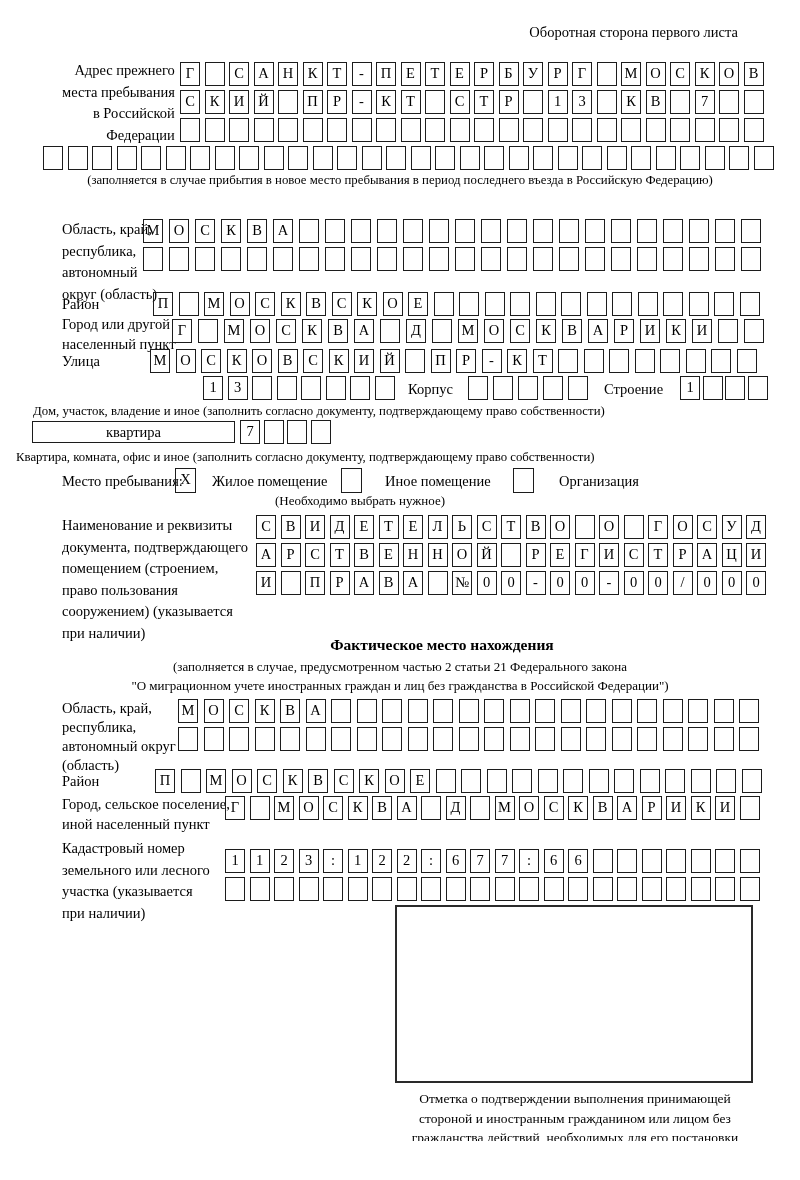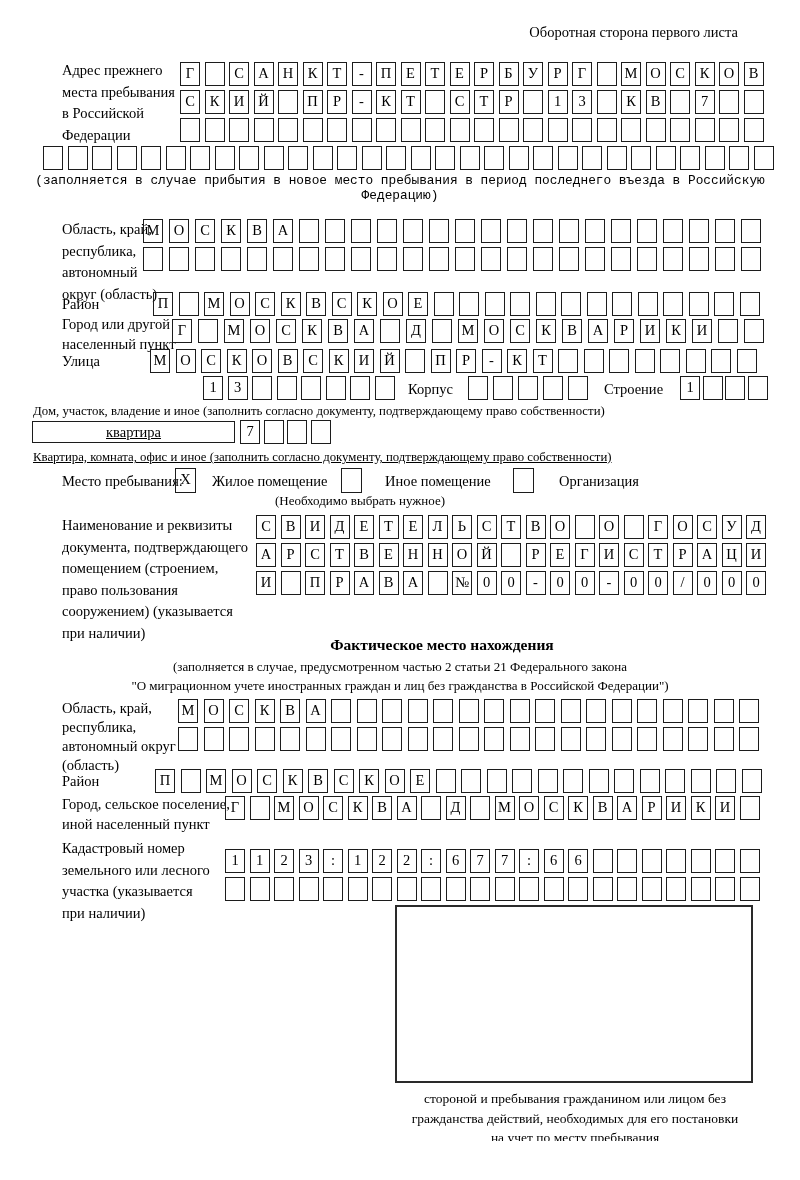--- a/index.html
+++ b/index.html
@@ -25,31 +25,31 @@
         display:flex;align-items:center;justify-content:center;font-size:14.5px;}
   .confirmbox{position:absolute;box-sizing:border-box;border:2px solid #2a2a2a;background:#fff;}
 </style>
 </head>
 <body>
 
 <div class="page">
 
   <div class="lbl" style="top:22px;right:62px;">Оборотная сторона первого листа</div>
 
-  <div class="lbl" style="left:62px;top:60px;">
+  <div class="lbl" style="left:62px;top:60px;text-align:right;">
       <div>Адрес прежнего</div>
       <div>места пребывания</div>
       <div>в Российской</div>
       <div>Федерации</div>
     </div>
   <div class="cellrow" style="left:180px;top:62px;"><span class="cell">Г</span><span class="cell"></span><span class="cell">С</span><span class="cell">А</span><span class="cell">Н</span><span class="cell">К</span><span class="cell">Т</span><span class="cell">-</span><span class="cell">П</span><span class="cell">Е</span><span class="cell">Т</span><span class="cell">Е</span><span class="cell">Р</span><span class="cell">Б</span><span class="cell">У</span><span class="cell">Р</span><span class="cell">Г</span><span class="cell"></span><span class="cell">М</span><span class="cell">О</span><span class="cell">С</span><span class="cell">К</span><span class="cell">О</span><span class="cell">В</span></div>
   <div class="cellrow" style="left:180px;top:90px;"><span class="cell">С</span><span class="cell">К</span><span class="cell">И</span><span class="cell">Й</span><span class="cell"></span><span class="cell">П</span><span class="cell">Р</span><span class="cell">-</span><span class="cell">К</span><span class="cell">Т</span><span class="cell"></span><span class="cell">С</span><span class="cell">Т</span><span class="cell">Р</span><span class="cell"></span><span class="cell">1</span><span class="cell">3</span><span class="cell"></span><span class="cell">К</span><span class="cell">В</span><span class="cell"></span><span class="cell">7</span><span class="cell"></span><span class="cell"></span></div>
   <div class="cellrow" style="left:180px;top:118px;"><span class="cell"></span><span class="cell"></span><span class="cell"></span><span class="cell"></span><span class="cell"></span><span class="cell"></span><span class="cell"></span><span class="cell"></span><span class="cell"></span><span class="cell"></span><span class="cell"></span><span class="cell"></span><span class="cell"></span><span class="cell"></span><span class="cell"></span><span class="cell"></span><span class="cell"></span><span class="cell"></span><span class="cell"></span><span class="cell"></span><span class="cell"></span><span class="cell"></span><span class="cell"></span><span class="cell"></span></div>
   <div class="cellrow" style="left:43px;top:146px;"><span class="cell"></span><span class="cell"></span><span class="cell"></span><span class="cell"></span><span class="cell"></span><span class="cell"></span><span class="cell"></span><span class="cell"></span><span class="cell"></span><span class="cell"></span><span class="cell"></span><span class="cell"></span><span class="cell"></span><span class="cell"></span><span class="cell"></span><span class="cell"></span><span class="cell"></span><span class="cell"></span><span class="cell"></span><span class="cell"></span><span class="cell"></span><span class="cell"></span><span class="cell"></span><span class="cell"></span><span class="cell"></span><span class="cell"></span><span class="cell"></span><span class="cell"></span><span class="cell"></span><span class="cell"></span></div>
-  <div class="lbl center small" style="top:173px;font-family:Liberation Mono, monospace;">(заполняется в случае прибытия в новое место пребывания в период последнего въезда в Российскую Федерацию)</div>
+  <div class="lbl center small" style="top:173px;">(заполняется в случае прибытия в новое место пребывания в период последнего въезда в Российскую Федерацию)</div>
 
 
   <div class="lbl" style="left:62px;top:219px;">
       <div>Область, край,</div>
       <div>республика,</div>
       <div>автономный</div>
       <div>округ (область)</div>
     </div>
   <div class="cellrow g6" style="left:143px;top:219px;"><span class="cell">М</span><span class="cell">О</span><span class="cell">С</span><span class="cell">К</span><span class="cell">В</span><span class="cell">А</span><span class="cell"></span><span class="cell"></span><span class="cell"></span><span class="cell"></span><span class="cell"></span><span class="cell"></span><span class="cell"></span><span class="cell"></span><span class="cell"></span><span class="cell"></span><span class="cell"></span><span class="cell"></span><span class="cell"></span><span class="cell"></span><span class="cell"></span><span class="cell"></span><span class="cell"></span><span class="cell"></span></div>
   <div class="cellrow g6" style="left:143px;top:247px;"><span class="cell"></span><span class="cell"></span><span class="cell"></span><span class="cell"></span><span class="cell"></span><span class="cell"></span><span class="cell"></span><span class="cell"></span><span class="cell"></span><span class="cell"></span><span class="cell"></span><span class="cell"></span><span class="cell"></span><span class="cell"></span><span class="cell"></span><span class="cell"></span><span class="cell"></span><span class="cell"></span><span class="cell"></span><span class="cell"></span><span class="cell"></span><span class="cell"></span><span class="cell"></span><span class="cell"></span></div>
@@ -66,25 +66,25 @@
   <div class="lbl" style="left:62px;top:351px;text-align:right;">Улица</div>
   <div class="cellrow g55" style="left:150px;top:349px;"><span class="cell">М</span><span class="cell">О</span><span class="cell">С</span><span class="cell">К</span><span class="cell">О</span><span class="cell">В</span><span class="cell">С</span><span class="cell">К</span><span class="cell">И</span><span class="cell">Й</span><span class="cell"></span><span class="cell">П</span><span class="cell">Р</span><span class="cell">-</span><span class="cell">К</span><span class="cell">Т</span><span class="cell"></span><span class="cell"></span><span class="cell"></span><span class="cell"></span><span class="cell"></span><span class="cell"></span><span class="cell"></span><span class="cell"></span></div>
 
   <div class="cellrow" style="left:203px;top:376px;"><span class="cell">1</span><span class="cell">3</span><span class="cell"></span><span class="cell"></span><span class="cell"></span><span class="cell"></span><span class="cell"></span><span class="cell"></span></div>
   <div class="lbl" style="left:408px;top:379px;">Корпус</div>
   <div class="cellrow g5" style="left:468px;top:376px;"><span class="cell"></span><span class="cell"></span><span class="cell"></span><span class="cell"></span><span class="cell"></span></div>
   <div class="lbl" style="left:604px;top:379px;">Строение</div>
   <div class="cellrow g225" style="left:680px;top:376px;"><span class="cell">1</span><span class="cell"></span><span class="cell"></span><span class="cell"></span></div>
   <div class="lbl small" style="left:33px;top:404px;">Дом, участок, владение и иное (заполнить согласно документу, подтверждающему право собственности)</div>
 
-  <div class="bigbox" style="left:32px;top:421px;width:203px;height:22px;text-decoration:underline;">
+  <div class="bigbox" style="left:32px;top:421px;width:203px;height:22px;">
       <span>квартира</span>
     </div>
   <div class="cellrow g35" style="left:240px;top:420px;"><span class="cell">7</span><span class="cell"></span><span class="cell"></span><span class="cell"></span></div>
-  <div class="lbl small" style="left:33px;top:450px;text-decoration:underline;">Квартира, комната, офис и иное (заполнить согласно документу, подтверждающему право собственности)</div>
+  <div class="lbl small" style="left:16px;top:450px;">Квартира, комната, офис и иное (заполнить согласно документу, подтверждающему право собственности)</div>
 
   <div class="lbl" style="left:62px;top:471px;">Место пребывания:</div>
   <div class="cellrow cb" style="left:175px;top:468px;"><span class="cell">X</span></div>
   <div class="lbl" style="left:212px;top:471px;">Жилое помещение</div>
   <div class="cellrow cb" style="left:341px;top:468px;"><span class="cell"></span></div>
   <div class="lbl" style="left:385px;top:471px;">Иное помещение</div>
   <div class="cellrow cb" style="left:513px;top:468px;"><span class="cell"></span></div>
   <div class="lbl" style="left:559px;top:471px;">Организация</div>
   <div class="lbl small" style="left:250px;top:493px;width:220px;text-align:center;white-space:normal;font-size:13px;">(Необходимо выбрать нужное)</div>
 
@@ -128,18 +128,19 @@
       <div>Кадастровый номер</div>
       <div>земельного или лесного</div>
       <div>участка (указывается</div>
       <div>при наличии)</div>
     </div>
   <div class="cellrow" style="left:225px;top:849px;"><span class="cell">1</span><span class="cell">1</span><span class="cell">2</span><span class="cell">3</span><span class="cell">:</span><span class="cell">1</span><span class="cell">2</span><span class="cell">2</span><span class="cell">:</span><span class="cell">6</span><span class="cell">7</span><span class="cell">7</span><span class="cell">:</span><span class="cell">6</span><span class="cell">6</span><span class="cell"></span><span class="cell"></span><span class="cell"></span><span class="cell"></span><span class="cell"></span><span class="cell"></span><span class="cell"></span></div>
   <div class="cellrow" style="left:225px;top:877px;"><span class="cell"></span><span class="cell"></span><span class="cell"></span><span class="cell"></span><span class="cell"></span><span class="cell"></span><span class="cell"></span><span class="cell"></span><span class="cell"></span><span class="cell"></span><span class="cell"></span><span class="cell"></span><span class="cell"></span><span class="cell"></span><span class="cell"></span><span class="cell"></span><span class="cell"></span><span class="cell"></span><span class="cell"></span><span class="cell"></span><span class="cell"></span><span class="cell"></span></div>
 
   <div class="confirmbox" style="left:395px;top:905px;width:358px;height:178px;"></div>
   <div class="lbl" style="left:370px;top:1089px;width:410px;text-align:center;white-space:normal;font-size:13.5px;line-height:19.5px;">
-      <div>стороной и пребывания гражданином или лицом без</div>
+      <div>Отметка о подтверждении выполнения принимающей</div>
+      <div>стороной и иностранным гражданином или лицом без</div>
       <div>гражданства действий, необходимых для его постановки</div>
       <div>на учет по месту пребывания</div>
     </div>
 
 </div>
 
 </body></html>

